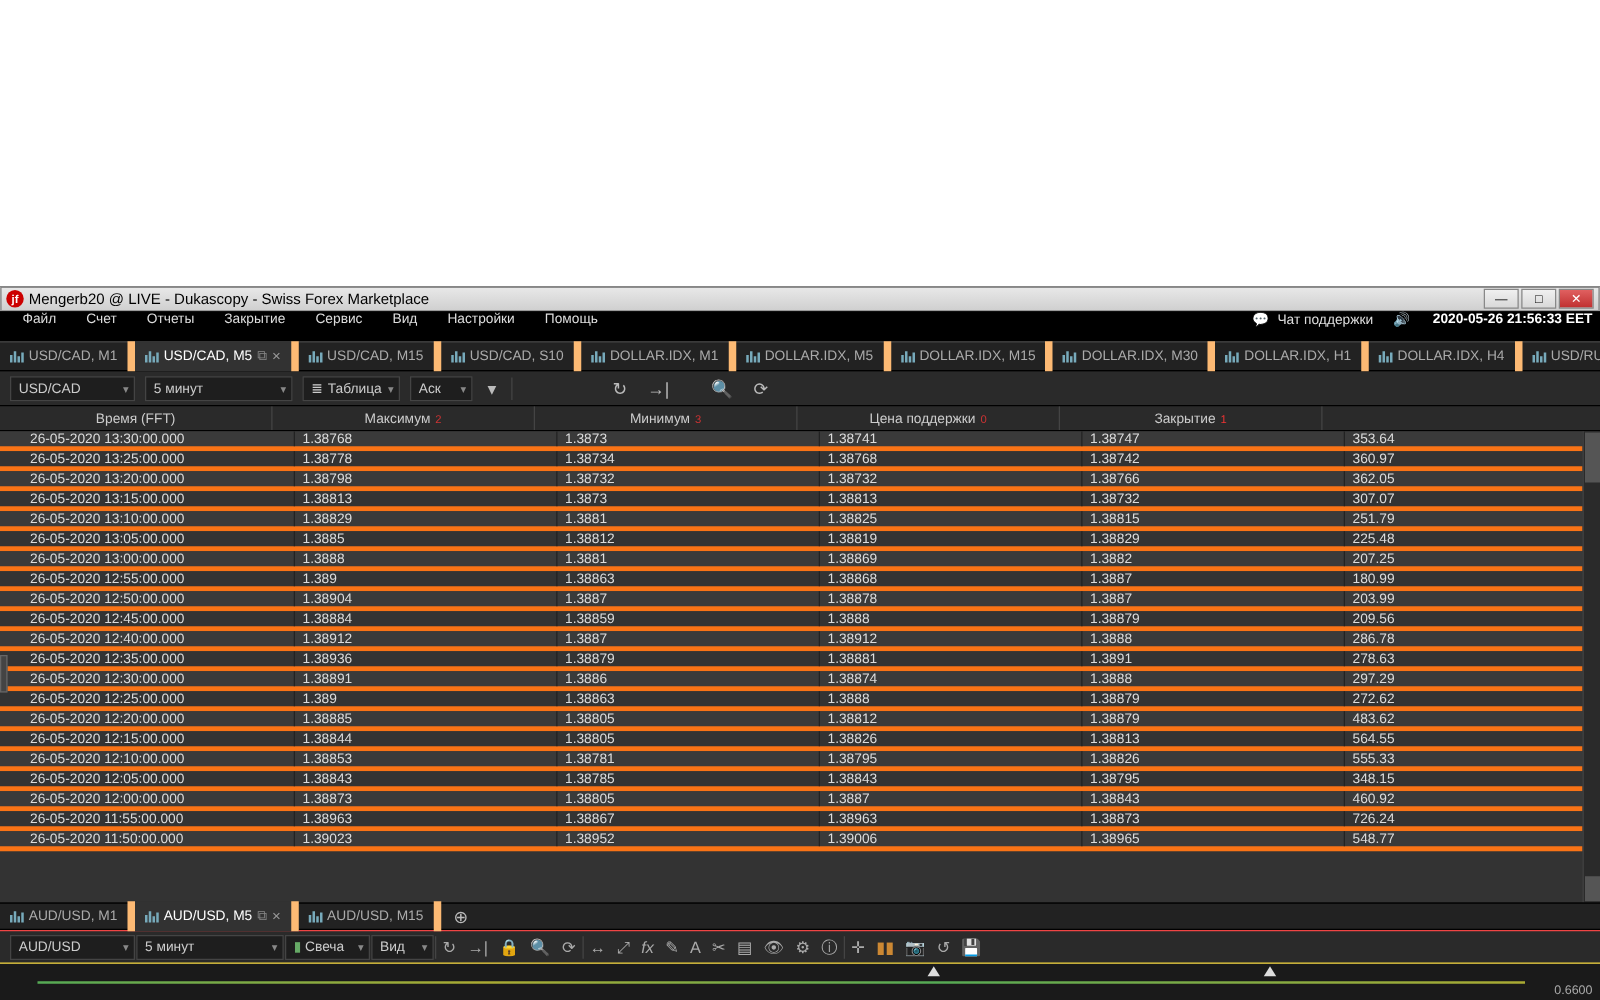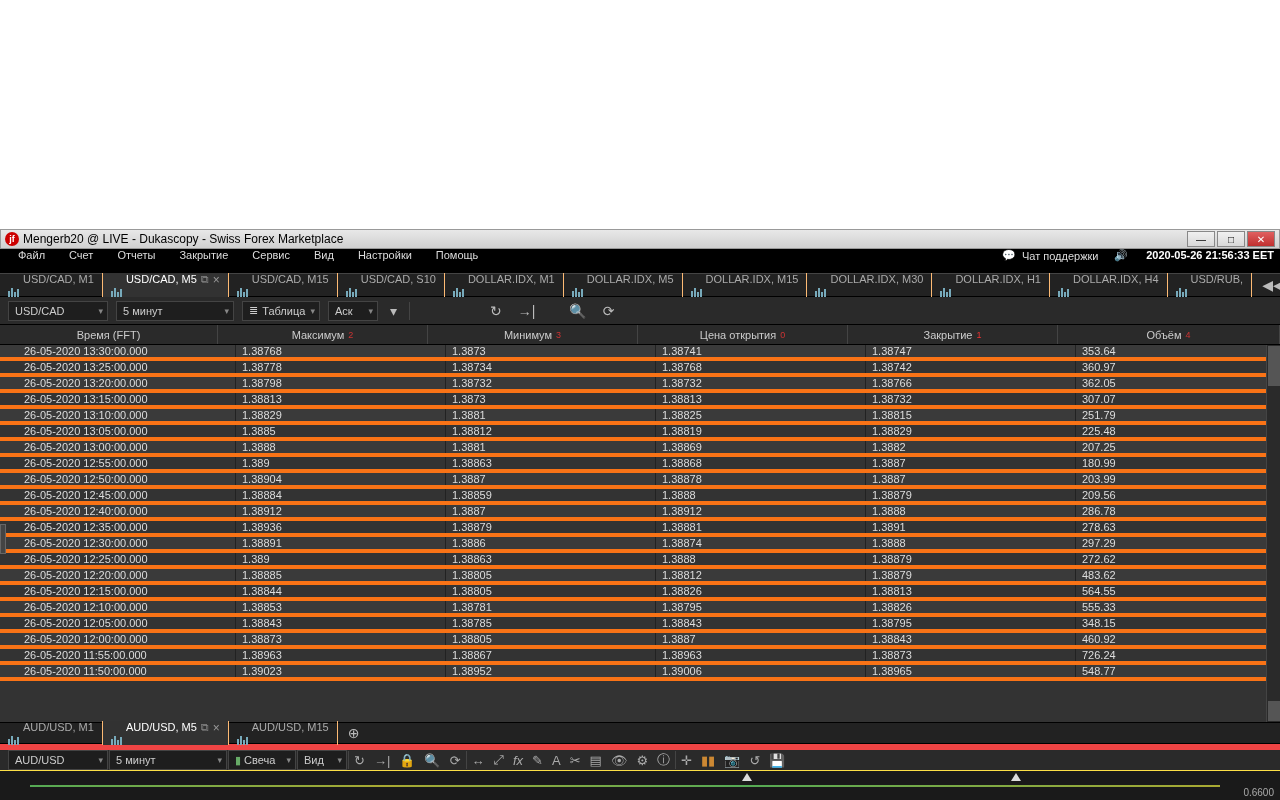--- a/index.html
+++ b/index.html
@@ -11,21 +11,21 @@
 .titlebar .title { flex: 1; font-size: 12px; }
 .winbtns { display: flex; gap: 2px; }
 .winbtn { width: 28px; height: 16px; background: linear-gradient(#f0f0f0,#d8d8d8); border: 1px solid #888; display: flex; align-items: center; justify-content: center; font-size: 10px; }
 .winbtn.close { background: linear-gradient(#e06060,#c03030); color: #fff; }
 .menubar { background: #000000; height: 24px; display: flex; align-items: flex-start; padding: 0 6px; color: #ddd; }
 .menubar .menu-item { padding: 0 12px; cursor: pointer; }
 .menubar .spacer { flex: 1; }
 .menubar .right-item { display: flex; align-items: center; gap: 6px; padding: 0 8px; }
 .menubar .clock { font-weight: bold; color: #fff; padding-left: 10px; }
 .tabbar { background: #222; height: 24px; display: flex; align-items: center; border-top: 1px solid #444; border-bottom: 1px solid #000; position: relative; }
-.tab { padding: 0 8px; height: 24px; display: flex; gap: 4px; color: #aaa; border-right: 1px solid #fdba74; font-size: 11px; white-space: nowrap; }
+.tab { padding: 0 8px; height: 24px; display: flex; align-items: center; gap: 4px; color: #aaa; border-right: 6px solid #fdba74; font-size: 11px; white-space: nowrap; }
 .tab.active { background: #323232; color: #fff; }
 .tab .icon-bars { display: inline-flex; gap: 1px; align-items: flex-end; }
 .tab .icon-bars span { width: 2px; background: #7ab; display: inline-block; }
 .tab .icon-bars span:nth-child(1){height:6px}.tab .icon-bars span:nth-child(2){height:9px}.tab .icon-bars span:nth-child(3){height:5px}.tab .icon-bars span:nth-child(4){height:8px}
 .tab .pop { color: #888; }
 .tab .close { color: #999; font-size: 12px; }
 .tabbar .endctrl { display: flex; margin-left: auto; gap: 6px; padding: 0 6px; color: #888; }
 .toolbar { background: #2a2a2a; height: 28px; display: flex; align-items: center; padding: 0 8px; gap: 8px; border-bottom: 1px solid #000; }
 .dropdown { background: #1e1e1e; border: 1px solid #444; height: 20px; display: flex; align-items: center; padding: 0 18px 0 6px; color: #ccc; position: relative; min-width: 50px; }
 .dropdown::after { content: "▾"; position: absolute; right: 4px; color: #888; font-size: 9px; }
@@ -40,21 +40,21 @@
 .tr { display: flex; height: 16px; border-bottom: 4px solid #f97316; padding-left: 18px; }
 .tr:nth-child(odd) { background: #3a3a3a; }
 .tr:nth-child(even) { background: #333; }
 .td { border-right: 1px solid #222; padding: 0 6px; color: #ddd; display: flex; align-items: center; font-size: 11px; }
 .col-time { width: 218px; } .col-high { width: 210px; } .col-low { width: 210px; } .col-open { width: 210px; } .col-close { width: 210px; } .col-vol { flex: 1; }
 .scrollbar-v { position: absolute; right: 0; top: 20px; bottom: 0; width: 14px; background: #2a2a2a; border-left: 1px solid #444; }
 .scrollbar-v .thumb { background: #555; width: 12px; height: 40px; margin: 1px; position: absolute; top: 0; }
 .scrollbar-v .thumb2 { background: #555; width: 12px; height: 20px; margin: 1px; position: absolute; bottom: 0; }
 .sidehandle { position: absolute; left: 0; top: 50%; width: 6px; height: 30px; background: #444; border: 1px solid #666; }
 .bottom-tabs { background: #222; height: 22px; display: flex; align-items: center; border-top: 1px solid #000; }
-.bottom-toolbar { background: #2a2a2a; height: 26px; display: flex; align-items: center; padding: 0 8px; gap: 1px; border-top: 6px solid #ef4444; }
+.bottom-toolbar { background: #2a2a2a; height: 26px; display: flex; align-items: center; padding: 0 8px; gap: 1px; border-top: 1px solid #ef4444; }
 .bottom-toolbar .toolbtn { font-size: 13px; color: #aaa; }
 .chartarea { height: 30px; background: #1a1a1a; position: relative; border-top: 1px solid #fde047; }
 .chartline { position: absolute; left: 30px; right: 60px; top: 14px; height: 2px; background: linear-gradient(90deg, #5a5 0%, #aa3 30%, #5a5 60%, #aa3 100%); }
 .chartarea .ylabel { position: absolute; right: 6px; bottom: 2px; color: #aaa; font-size: 10px; }
 .chartarea .marker { position: absolute; top: 2px; width: 0; height: 0; border-left: 5px solid transparent; border-right: 5px solid transparent; border-bottom: 8px solid #ddd; }
 </style>
 </head>
 <body>
 
 <div class="whitespace"></div>
@@ -230,30 +230,26 @@
         </div>
     <div class="th col-high">
           <span>Максимум</span>
           <span class="sort">2</span>
         </div>
     <div class="th col-low">
           <span>Минимум</span>
           <span class="sort">3</span>
         </div>
     <div class="th col-open">
-          <span>Цена открытия</span>
+          <span>Цена поддержки</span>
           <span class="sort">0</span>
         </div>
     <div class="th col-close close-col">
           <span>Закрытие</span>
           <span class="sort">1</span>
-        </div>
-    <div class="th col-vol">
-          <span>Объём</span>
-          <span class="sort">4</span>
         </div>
   </div>
   <div class="tbody" id="tbody">
         <div class="tr">
           <div class="td col-time">26-05-2020 13:30:00.000</div>
           <div class="td col-high">1.38768</div>
           <div class="td col-low">1.3873</div>
           <div class="td col-open">1.38741</div>
           <div class="td col-close">1.38747</div>
           <div class="td col-vol">353.64</div>

